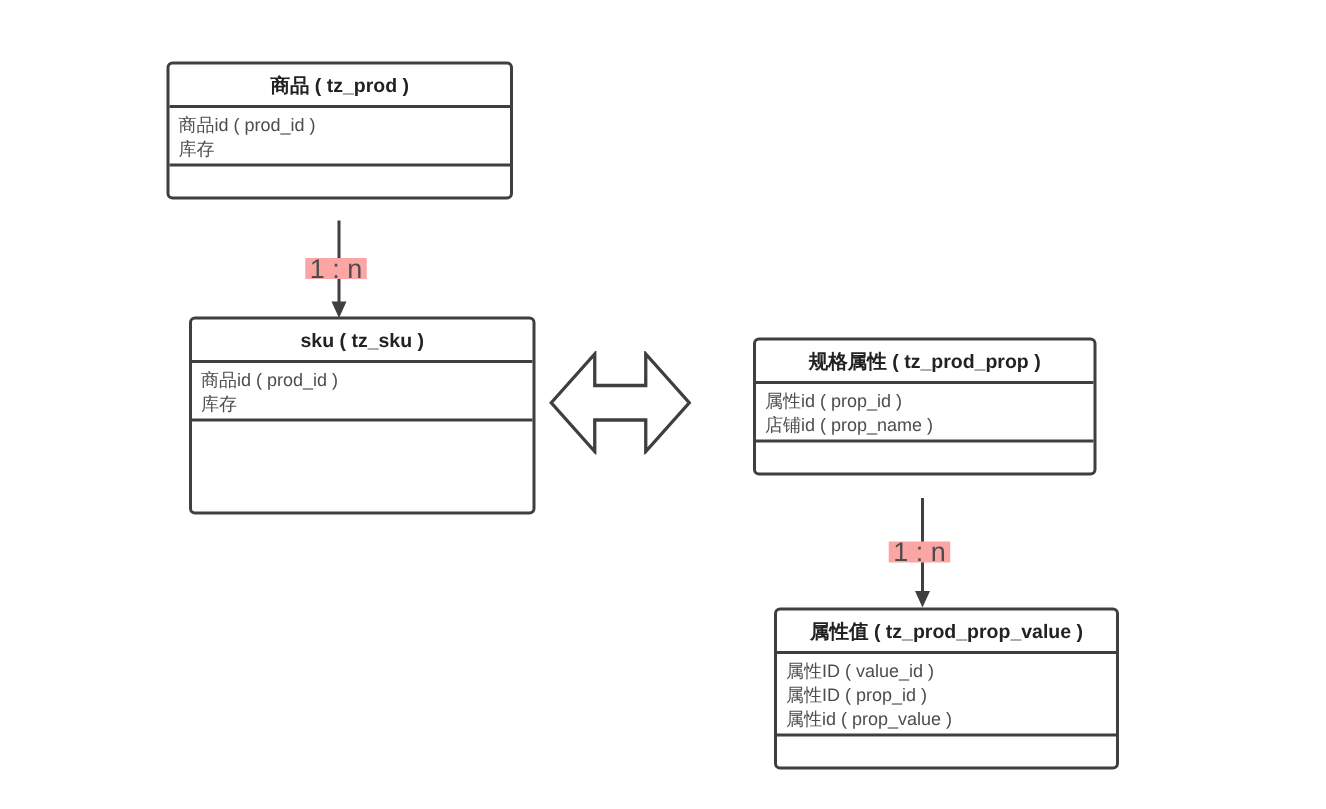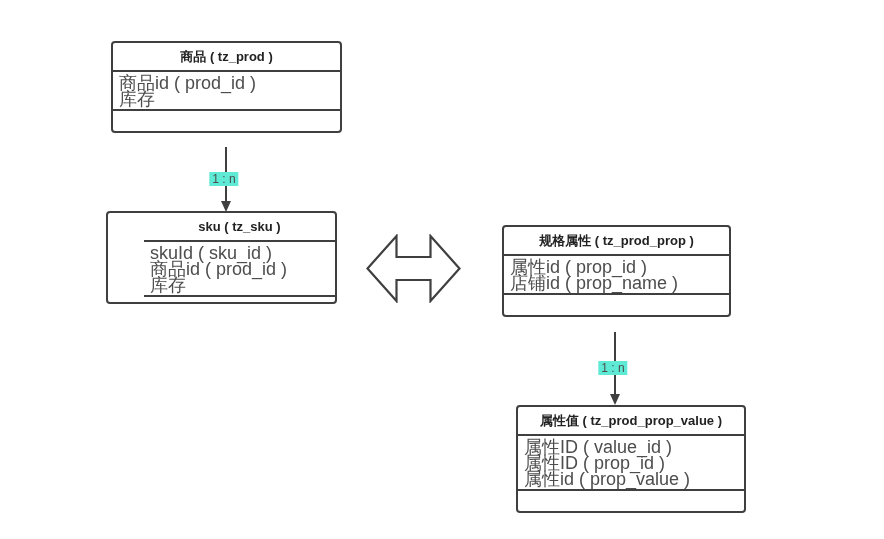--- a/index.html
+++ b/index.html
@@ -29,43 +29,43 @@
     height:27px;
     display:flex;align-items:center;justify-content:center;
     font-size:13px;font-weight:bold;color:var(--title);
     border-bottom:2px solid var(--stroke);
     white-space:nowrap;
   }
   .tbl-fields{
     flex:0 0 auto;
     padding:3px 6px 2px 6px;
     border-bottom:2px solid var(--stroke);
-    font-size:18px;color:var(--field);
+    font-size:12px;color:var(--field);
     line-height:16px;
   }
   .tbl-field{white-space:nowrap;}
   .tbl-empty{flex:1 1 auto;}
   
   .connector{position:absolute;}
   .conn-line{
     position:absolute;left:0;top:0;width:2px;background:var(--stroke);
   }
   .conn-arrowhead{
     position:absolute;
     width:0;height:0;
     border-left:5.5px solid transparent;
     border-right:5.5px solid transparent;
     border-top:11px solid var(--stroke);
   }
   .conn-label{
     position:absolute;
     transform:translateX(-50%);
-    background:#5eead4;
+    background:#fca5a5;
     padding:0 3px;
-    font-size:12px;color:var(--field);
+    font-size:18px;color:var(--field);
     white-space:nowrap;
     line-height:14px;
   }
   
   .dbl-arrow{position:absolute;}
 </style>
 </head>
 <body>
 
 <div class="canvas">
@@ -78,24 +78,23 @@
     </div>
     <div class="tbl-empty"></div>
   </div>
 
   <div class="connector" style="left:225px;top:147px;width:2px;height:65px;">
     <div class="conn-line" style="height:56px;"></div>
     <div class="conn-arrowhead" style="left:-4.5px;top:54px;"></div>
     <div class="conn-label" style="left:-1px;top:25px;">1 : n</div>
   </div>
 
-  <div class="tbl" style="left:106px;top:211px;width:231px;height:93px;padding-left:36px;">
+  <div class="tbl" style="left:126px;top:211px;width:231px;height:132px;">
     <div class="tbl-title">sku ( tz_sku )</div>
     <div class="tbl-fields">
-      <div class="tbl-field">skuId ( sku_id )</div>
       <div class="tbl-field">商品id ( prod_id )</div>
       <div class="tbl-field">库存</div>
     </div>
     <div class="tbl-empty"></div>
   </div>
 
   <svg class="dbl-arrow" style="left:366px;top:234px;" width="95" height="69" viewBox="0 0 95 69">
     <polygon points="1.5,34.5 30.5,2 30.5,23 64.5,23 64.5,2 93.5,34.5 64.5,67 64.5,46 30.5,46 30.5,67" fill="#ffffff" stroke="#3f3f3f" stroke-width="2.2" stroke-linejoin="miter"></polygon>
   </svg>
 

